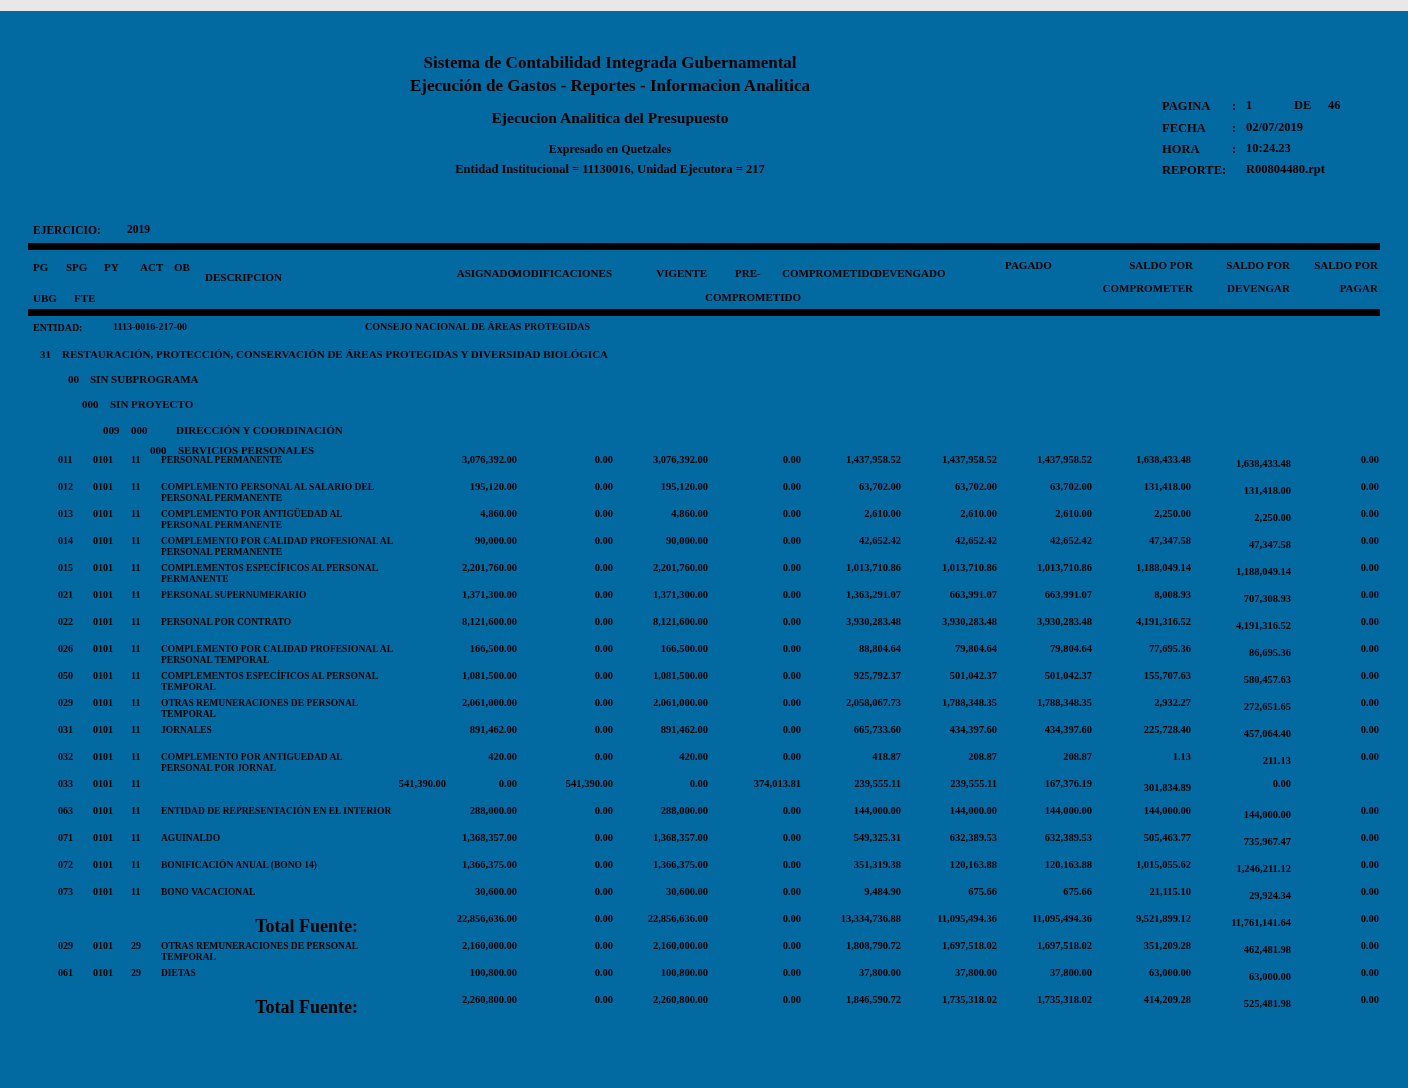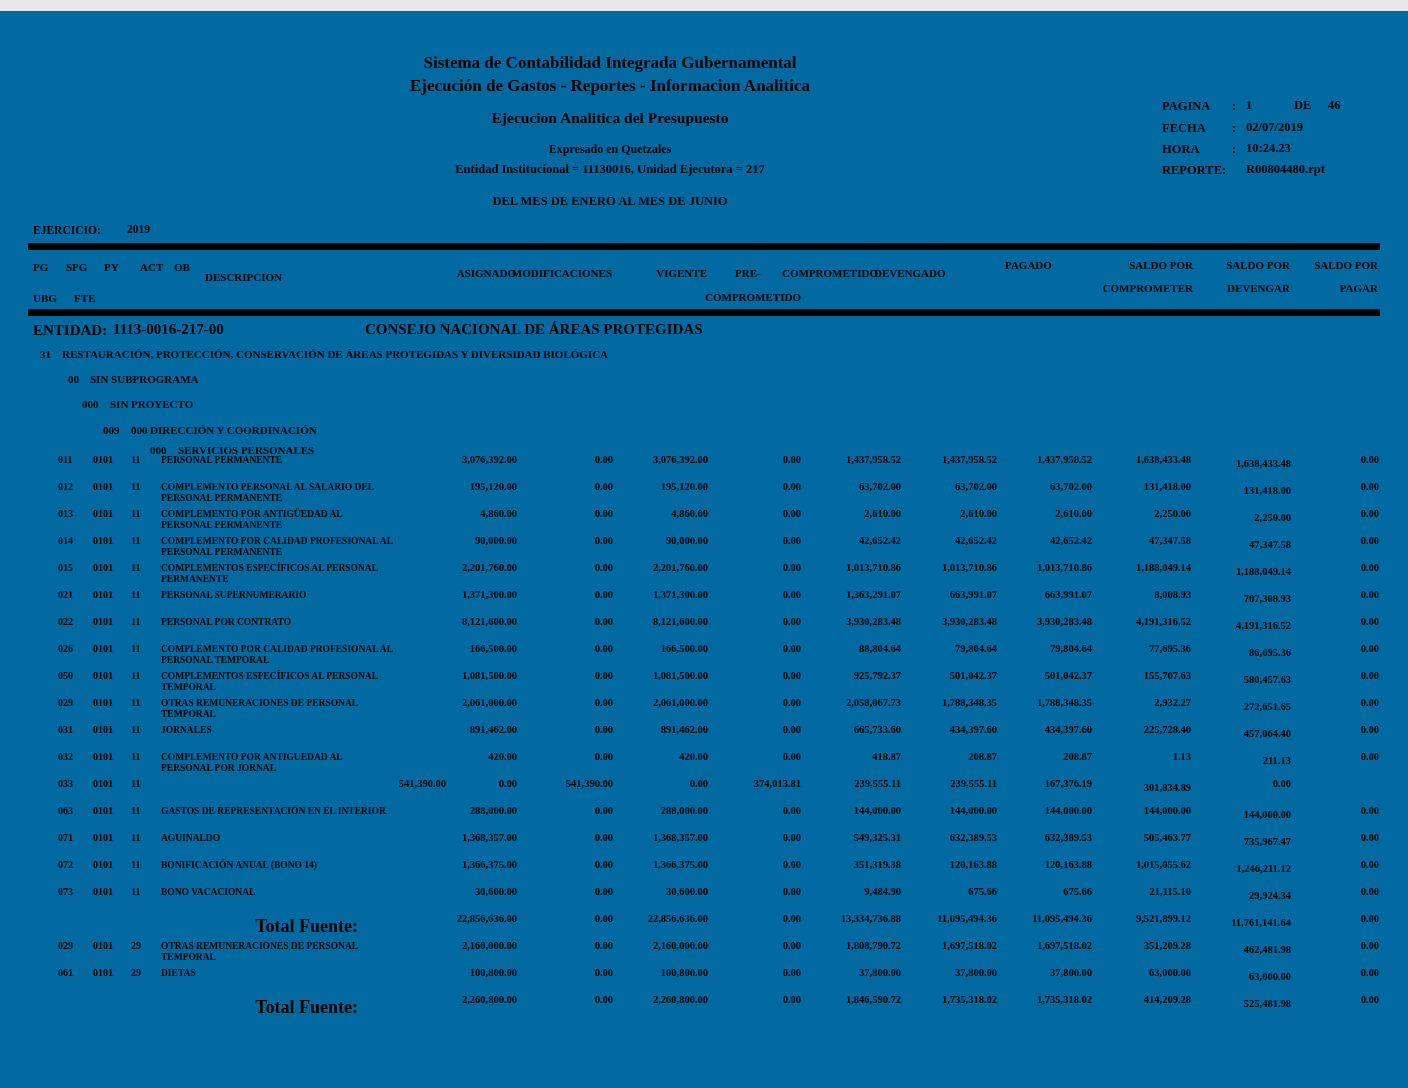--- a/index.html
+++ b/index.html
@@ -16,21 +16,21 @@
   .period{position:absolute;left:330px;top:183px;width:560px;text-align:center;font-size:12.5px;}
   
   .meta span{position:absolute;font-size:12.5px;}
   
   .bar{position:absolute;left:28px;width:1352px;height:7px;background:#000;}
   
   .hdr span{position:absolute;font-size:11px;}
   .r{text-align:right;}
   
   .hier span{position:absolute;font-size:11px;}
-  .hier .big{font-size:15px;}
+  .hier .big{font-size:10px;}
   
   .tbody{position:absolute;left:0;top:443px;width:1408px;}
   .trow{display:grid;grid-template-columns:35px 38px 30px 285px 71px 96px 95px 93px 100px 96px 95px 99px 100px 88px;
         padding-left:58px;height:27px;align-items:start;}
   .trow div{overflow:visible;}
   .c-ob,.c-ubg,.c-fte{font-size:10px;}
   .c-desc{font-size:9.5px;line-height:11px;padding-top:1px;}
   .c-num{font-size:10.5px;text-align:right;}
   .c-sdev{position:relative;top:4px;}
   .c-total{grid-column:1/5;text-align:right;padding-right:88px;font-size:18px;padding-top:3px;}
@@ -40,21 +40,20 @@
 
 <div class="page">
 
   <div class="titles">
     <div class="t1">Sistema de Contabilidad Integrada Gubernamental</div>
     <div class="t2">Ejecución de Gastos - Reportes - Informacion Analitica</div>
     <div class="t3">Ejecucion Analitica del Presupuesto</div>
     <div class="s1">Expresado en Quetzales</div>
     <div class="s2">Entidad Institucional = 11130016, Unidad Ejecutora = 217</div>
   </div>
-  <div class="period">DEL MES DE ENERO AL MES DE JUNIO</div>
 
   <div class="meta">
     <span style="left:1162px;top:88px">PAGINA</span>
     <span style="left:1232px;top:88px">:</span>
     <span style="left:1246px;top:87px">1</span>
     <span style="left:1294px;top:87px">DE</span>
     <span style="left:1328px;top:87px">46</span>
     <span style="left:1162px;top:110px">FECHA</span>
     <span style="left:1232px;top:110px">:</span>
     <span style="left:1246px;top:109px">02/07/2019</span>
@@ -102,21 +101,21 @@
     <span class="big" style="left:113px;top:310px">1113-0016-217-00</span>
     <span class="big" style="left:365px;top:310px">CONSEJO NACIONAL DE ÁREAS PROTEGIDAS</span>
     <span style="left:40px;top:337px">31</span>
     <span style="left:62px;top:337px">RESTAURACIÓN, PROTECCIÓN, CONSERVACIÓN DE ÁREAS PROTEGIDAS Y DIVERSIDAD BIOLÓGICA</span>
     <span style="left:68px;top:362px">00</span>
     <span style="left:90px;top:362px">SIN SUBPROGRAMA</span>
     <span style="left:82px;top:387px">000</span>
     <span style="left:110px;top:387px">SIN PROYECTO</span>
     <span style="left:103px;top:413px">009</span>
     <span style="left:131px;top:413px">000</span>
-    <span style="left:150px;top:413px">DIRECCIÓN Y COORDINACIÓN</span>
+    <span style="left:176px;top:413px">DIRECCIÓN Y COORDINACIÓN</span>
     <span style="left:150px;top:433px">000</span>
     <span style="left:178px;top:433px">SERVICIOS PERSONALES</span>
   </div>
 
   <div class="tbody">
       <div class="trow">
         <div class="c-ob">011</div>
         <div class="c-ubg">0101</div>
         <div class="c-fte">11</div>
         <div class="c-desc">
@@ -352,21 +351,21 @@
         <div class="c-num">239,555.11</div>
         <div class="c-num">167,376.19</div>
         <div class="c-num c-sdev">301,834.89</div>
         <div class="c-num">0.00</div>
       </div>
       <div class="trow">
         <div class="c-ob">063</div>
         <div class="c-ubg">0101</div>
         <div class="c-fte">11</div>
         <div class="c-desc">
-          <div>GASTOS DE REPRESENTACIÓN EN EL INTERIOR</div>
+          <div>ENTIDAD DE REPRESENTACIÓN EN EL INTERIOR</div>
         </div>
         <div class="c-num">288,000.00</div>
         <div class="c-num">0.00</div>
         <div class="c-num">288,000.00</div>
         <div class="c-num">0.00</div>
         <div class="c-num">144,000.00</div>
         <div class="c-num">144,000.00</div>
         <div class="c-num">144,000.00</div>
         <div class="c-num">144,000.00</div>
         <div class="c-num c-sdev">144,000.00</div>

